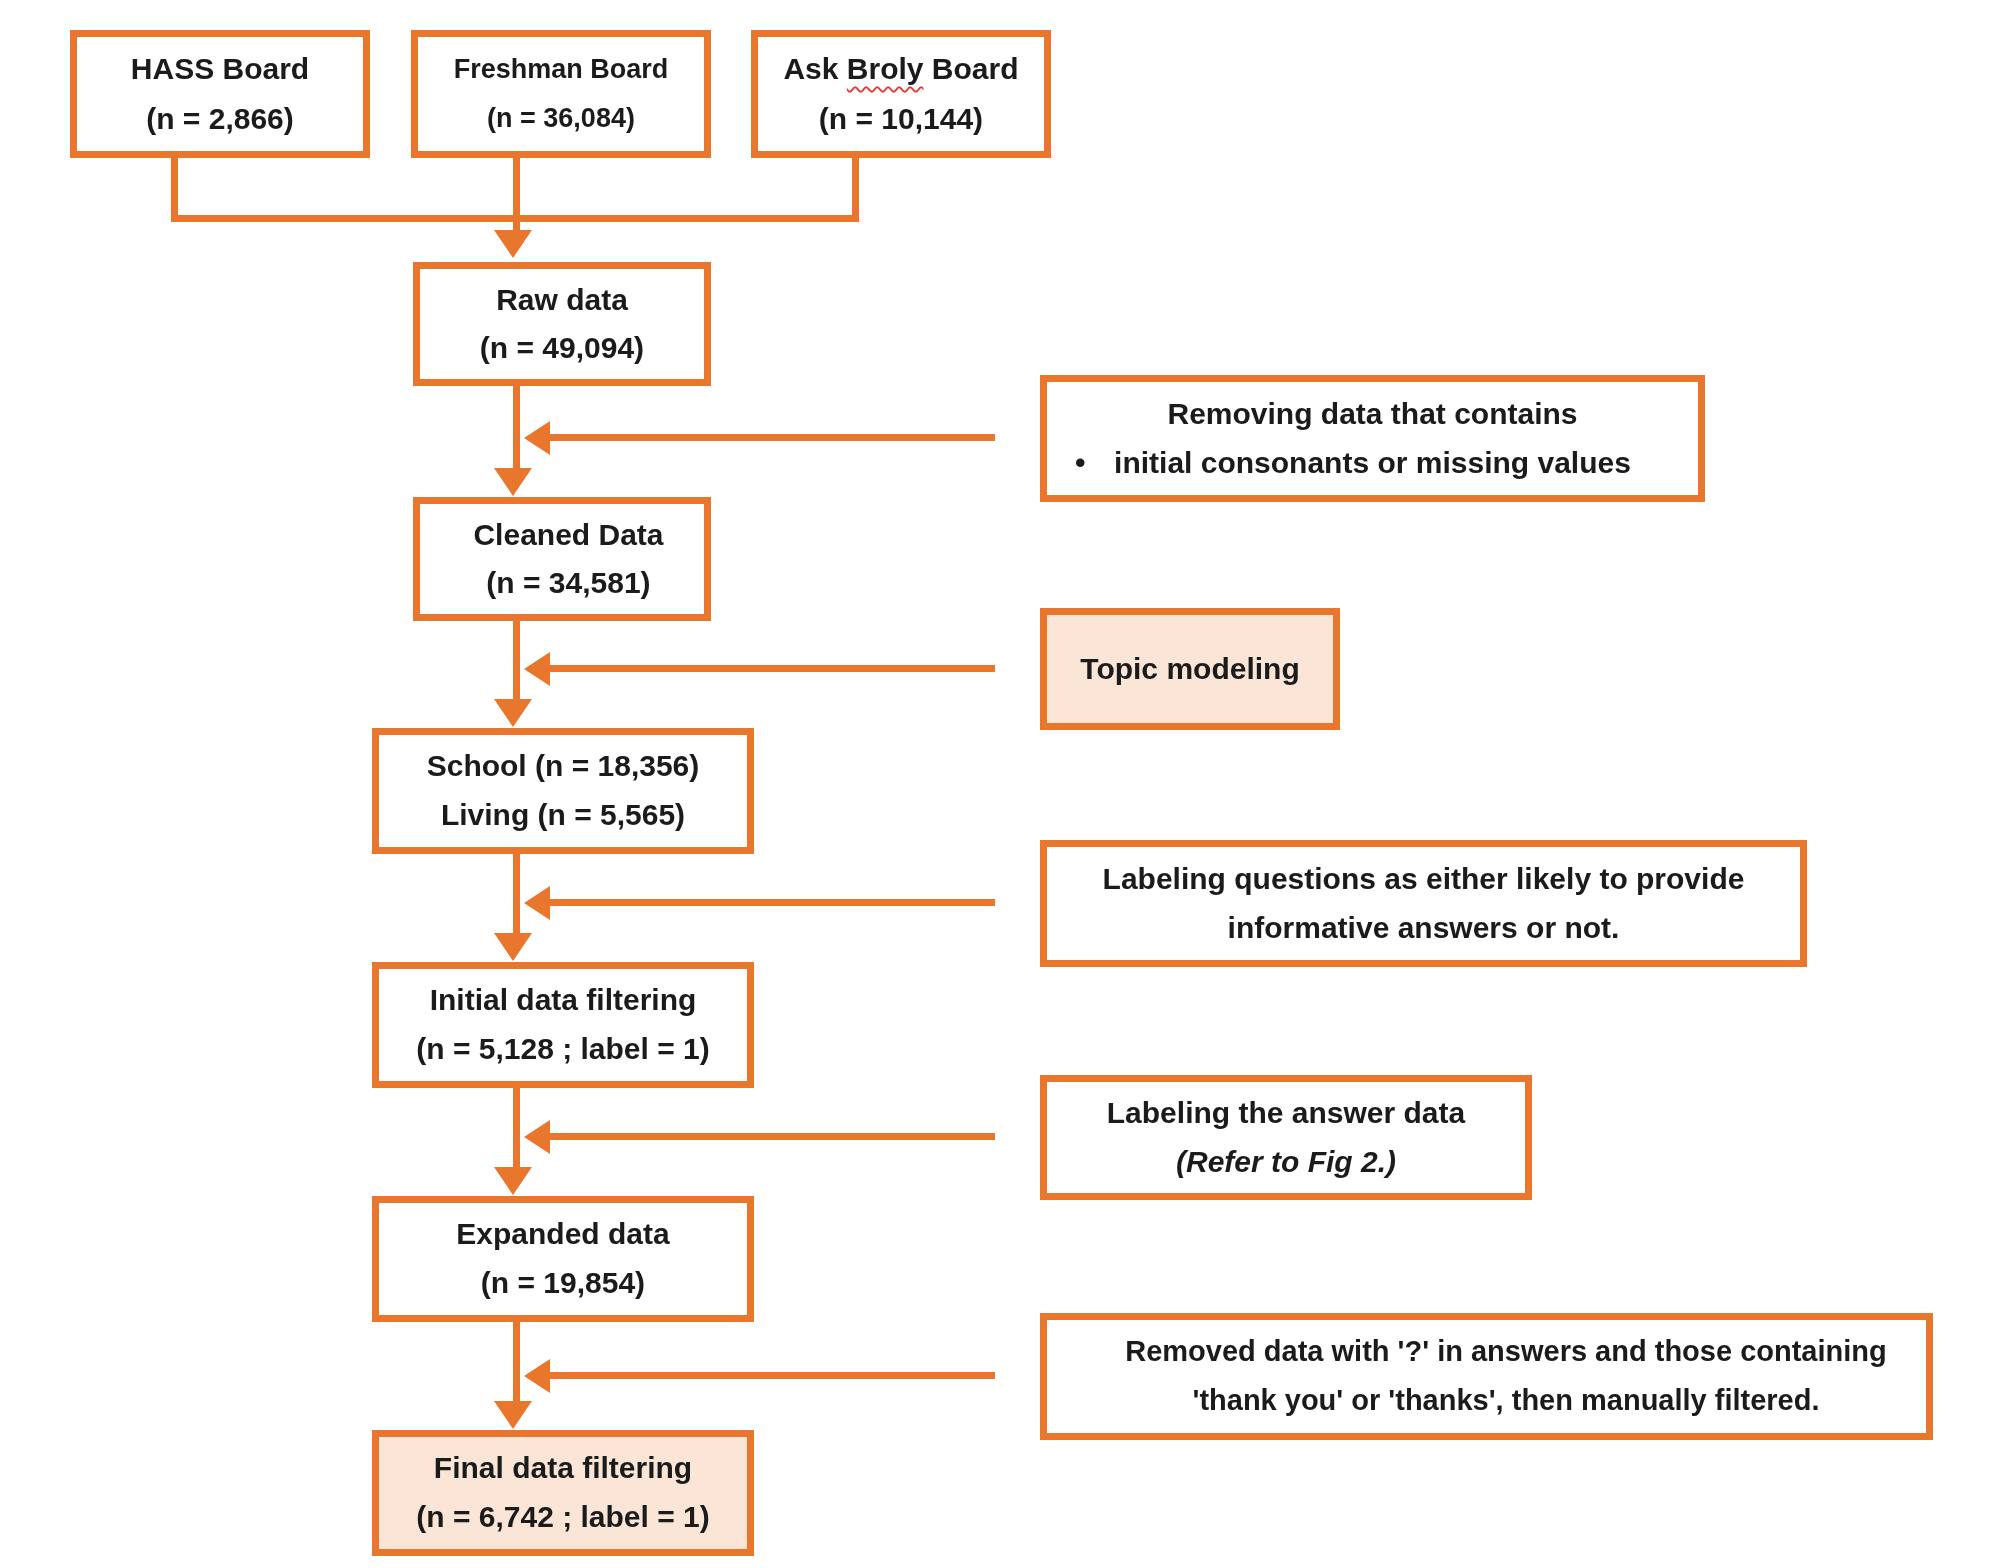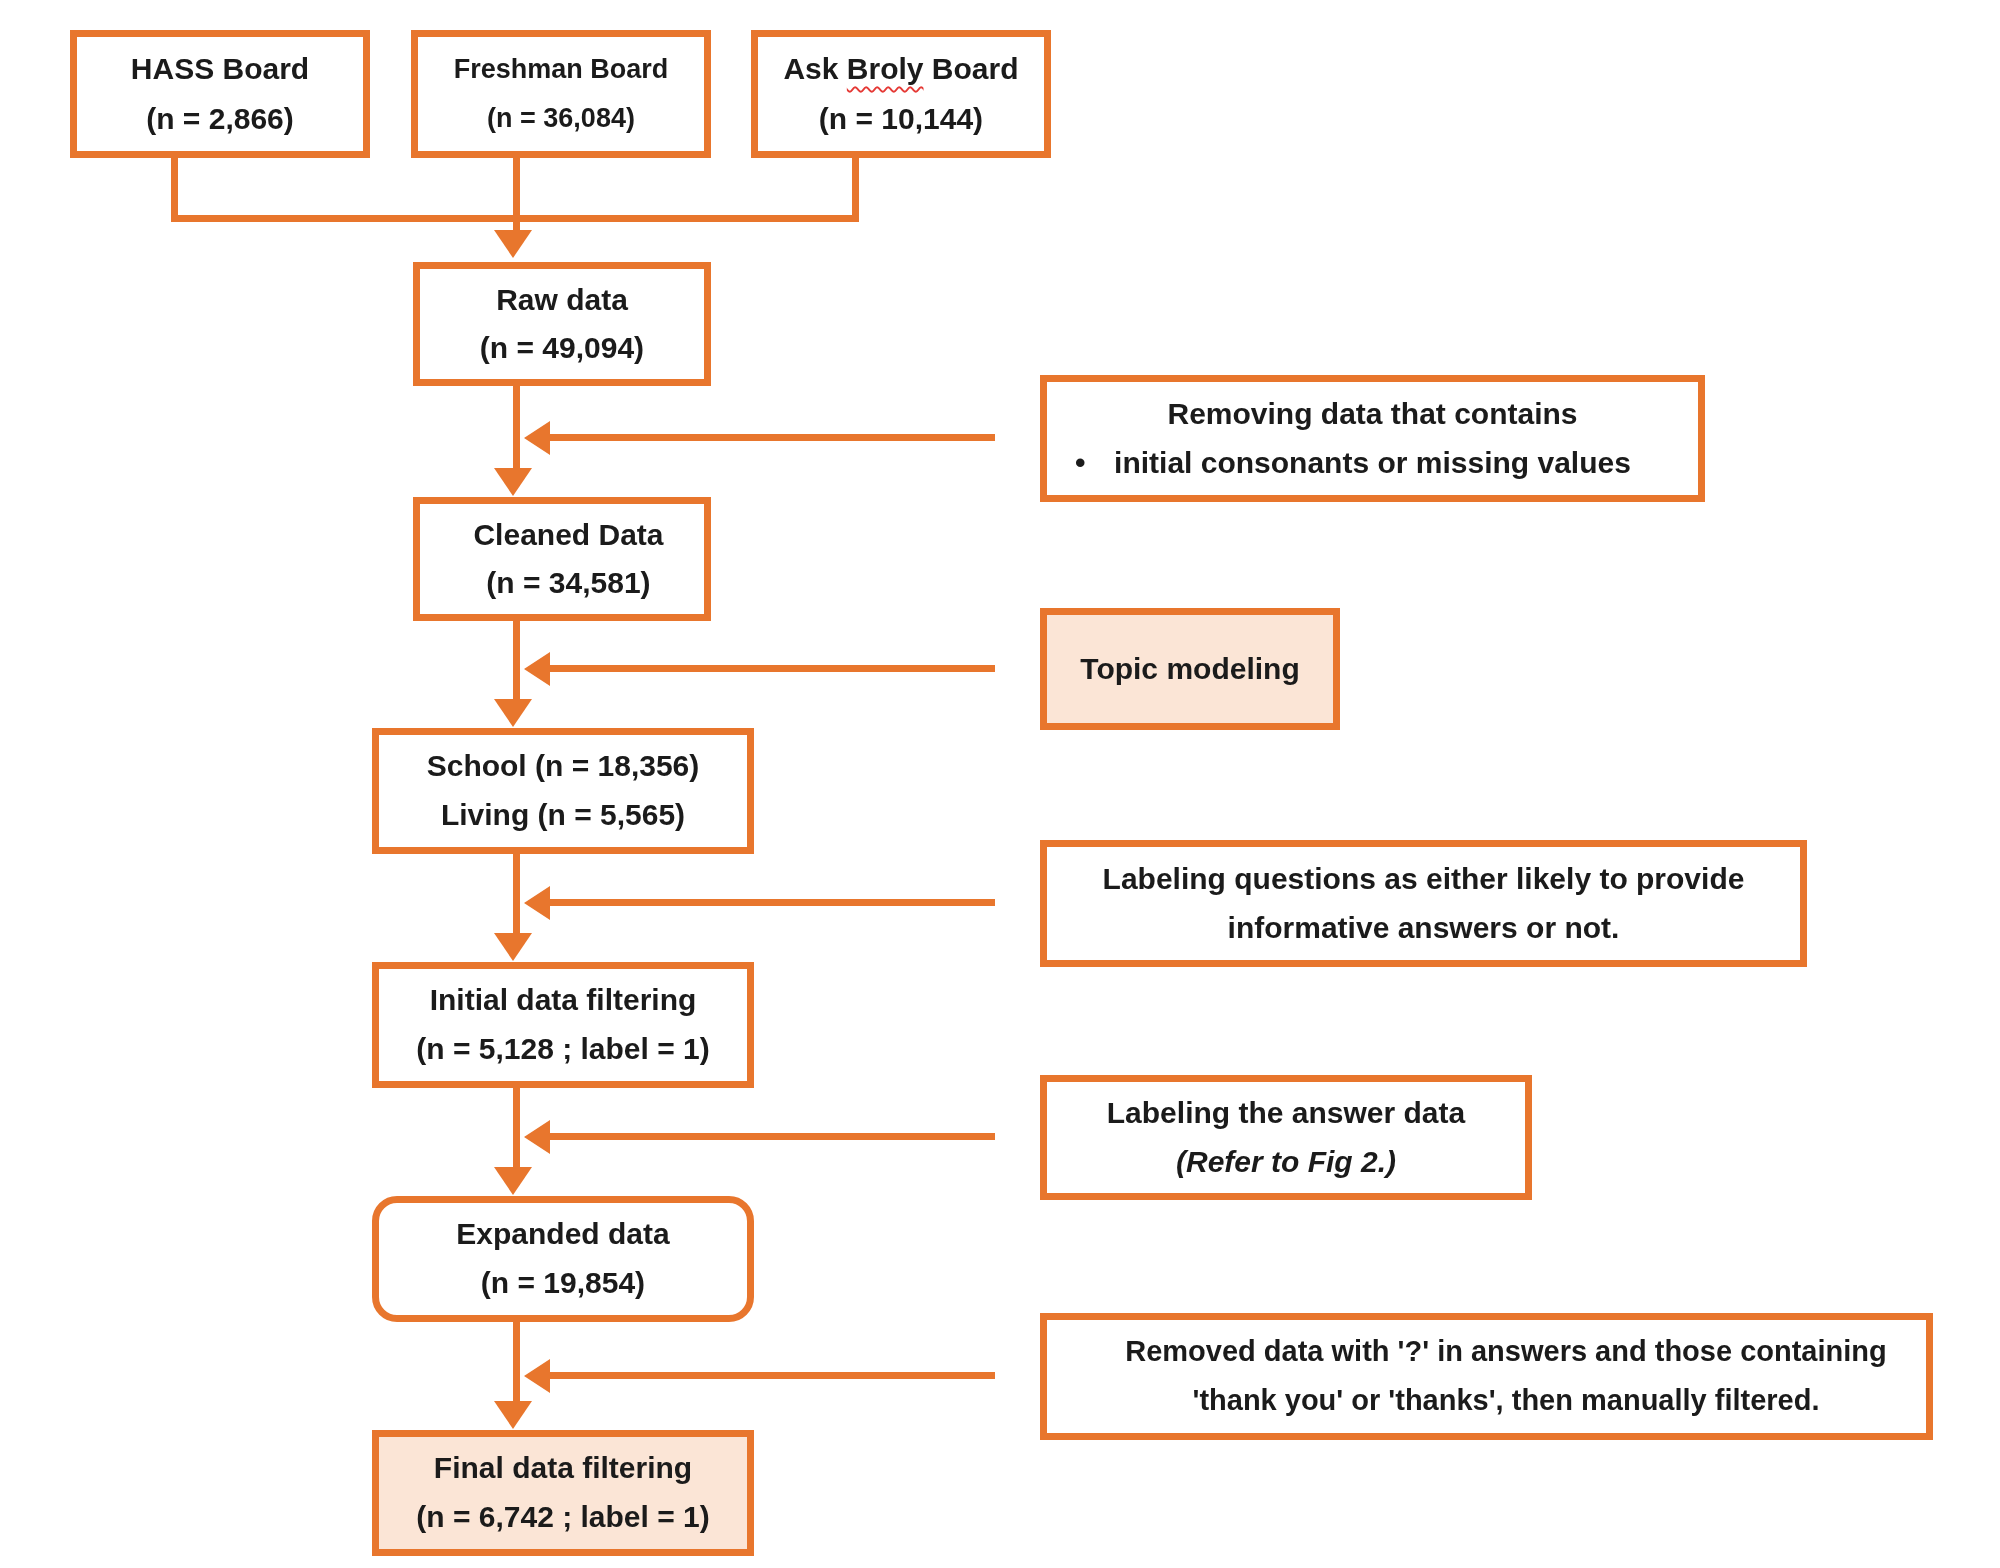--- a/index.html
+++ b/index.html
@@ -54,21 +54,21 @@
   #c-right-v{left:852px;top:158px;height:64px;}
   #c-h{left:171px;top:215px;width:688px;}
   #c-mid-v{left:513px;top:158px;height:74px;}
   #c-arrow{left:494px;top:230px;}
 
   
   #stage-0{left:368px;top:262px;width:298px;height:124px;}
   #stage-1{left:368px;top:497px;width:298px;height:124px;padding-left:13px;}
   #stage-2{left:327px;top:728px;width:382px;height:126px;}
   #stage-3{left:327px;top:962px;width:382px;height:126px;}
-  #stage-4{left:327px;top:1196px;width:382px;height:126px;border-radius:25px;}
+  #stage-4{left:327px;top:1196px;width:382px;height:126px;}
   #stage-5{left:327px;top:1430px;width:382px;height:126px;}
 
   
   #f-v1{left:513px;top:386px;height:84px;}  #f-a1{left:494px;top:468px;}
   #f-v2{left:513px;top:621px;height:80px;}  #f-a2{left:494px;top:699px;}
   #f-v3{left:513px;top:854px;height:80px;}  #f-a3{left:494px;top:933px;}
   #f-v4{left:513px;top:1088px;height:80px;} #f-a4{left:494px;top:1167px;}
   #f-v5{left:513px;top:1322px;height:80px;} #f-a5{left:494px;top:1401px;}
 
   

